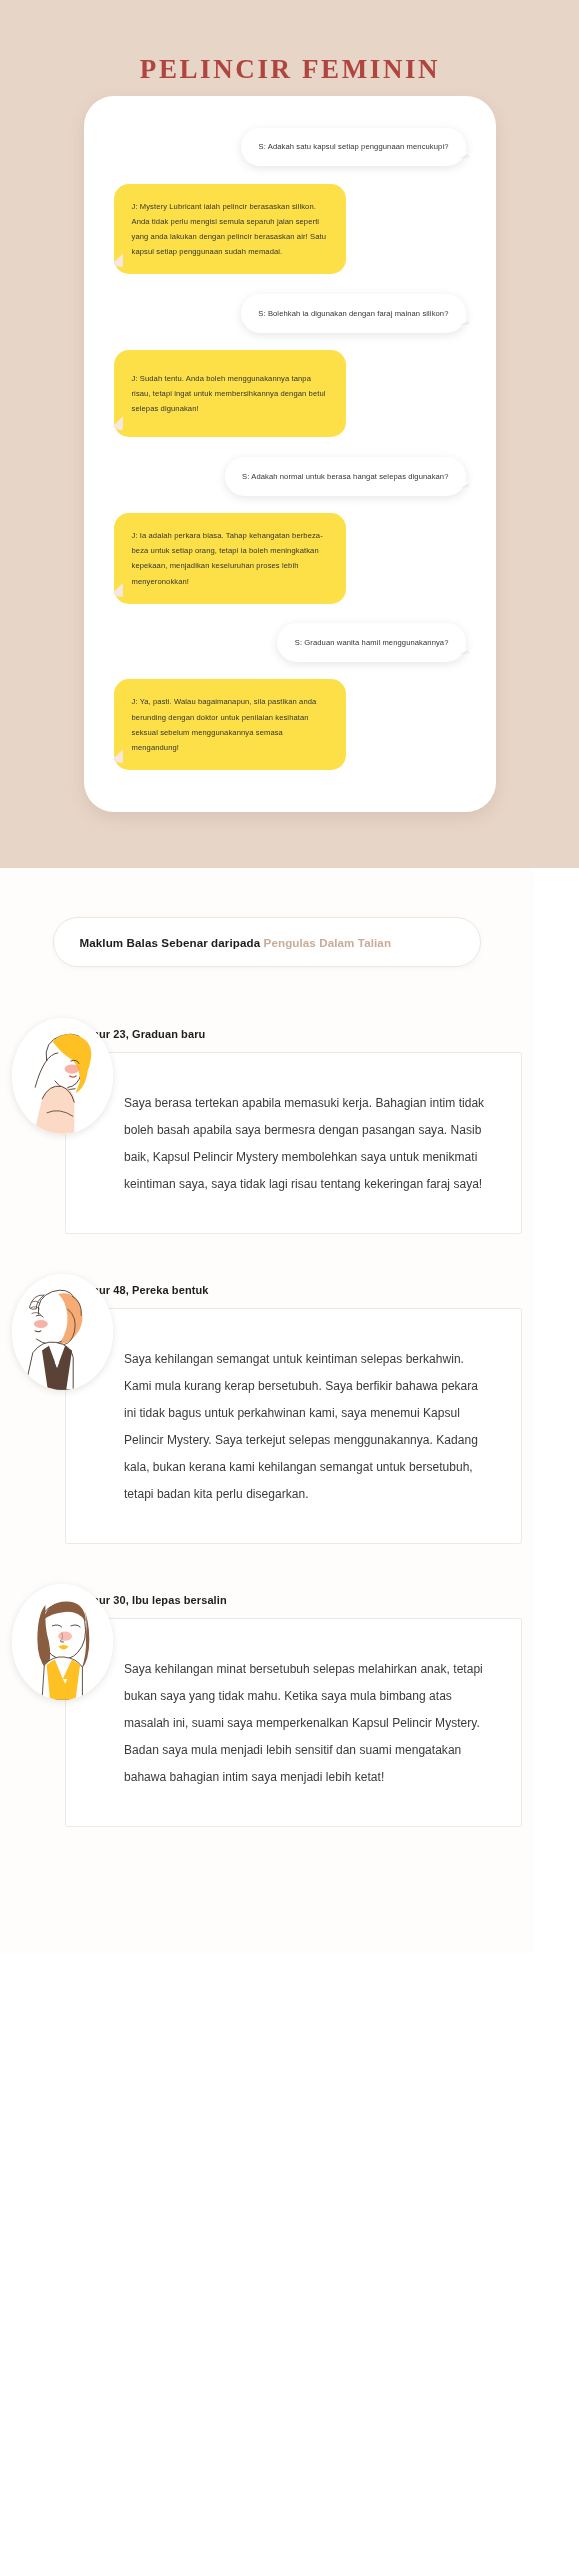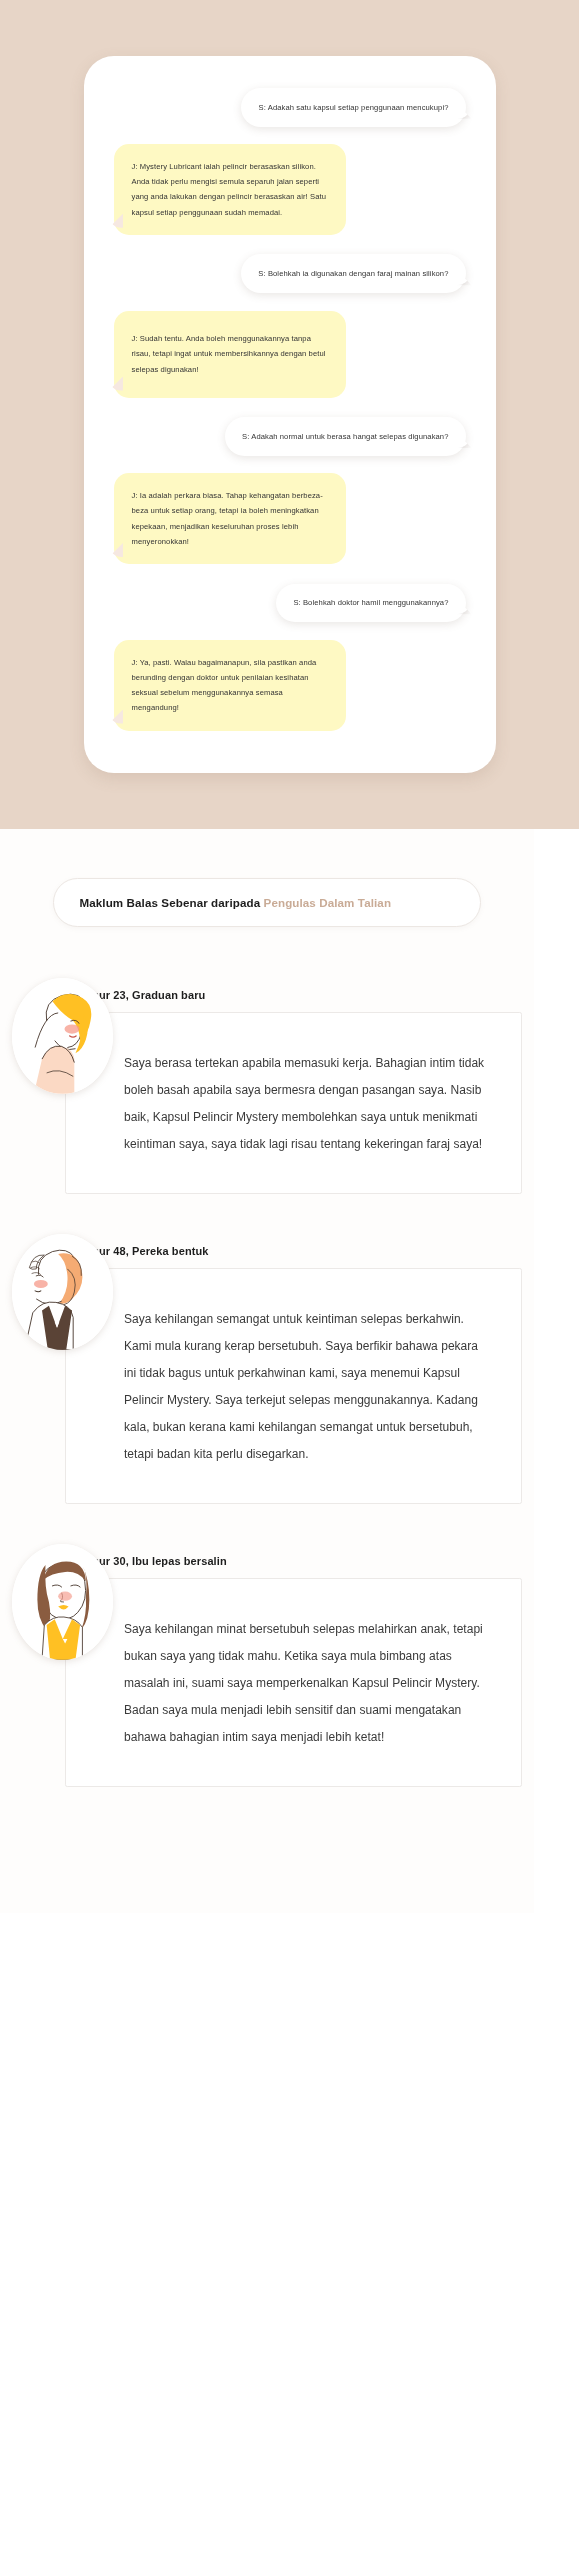--- a/index.html
+++ b/index.html
@@ -78,21 +78,21 @@
     bottom: 8px;
     width: 15px;
     height: 15px;
     background: #ffffff;
     border-radius: 0 0 15px 0;
     clip-path: polygon(0 0, 100% 100%, 0 100%);
     box-shadow: 2.3px 2.3px 4.6px rgba(120,100,90,.10);
   }
 
   .bubble.a {
-    background: #fef9c3;
+    background: #fde047;
     border-radius: 15px;
     max-width: 232px;
     margin-left: 4.6px;
     min-height: 87px;
     display: flex;
     align-items: center;
   }
   .bubble.a::after {
     content: "";
     position: absolute;
@@ -177,20 +177,21 @@
     box-shadow: 0 1.7px 7px rgba(150,130,120,.22);
     overflow: hidden;
   }
   .avatar svg { display: block; width: 100%; height: 100%; }
 </style>
 </head>
 <body>
 
 <section class="hero-section">
 
+  <h1 class="hero-title">PELINCIR FEMININ</h1>
 
   <div class="chat-panel">
 
     <div class="bubble-row q">
       <div class="bubble q">S: Adakah satu kapsul setiap penggunaan mencukupi?</div>
     </div>
 
     <div class="bubble-row a">
       <div class="bubble a">J: Mystery Lubricant ialah pelincir berasaskan silikon. Anda tidak perlu mengisi semula separuh jalan seperti yang anda lakukan dengan pelincir berasaskan air! Satu kapsul setiap penggunaan sudah memadai.</div>
     </div>
@@ -205,21 +206,21 @@
 
     <div class="bubble-row q">
       <div class="bubble q">S: Adakah normal untuk berasa hangat selepas digunakan?</div>
     </div>
 
     <div class="bubble-row a">
       <div class="bubble a">J: Ia adalah perkara biasa. Tahap kehangatan berbeza-beza untuk setiap orang, tetapi ia boleh meningkatkan kepekaan, menjadikan keseluruhan proses lebih menyeronokkan!</div>
     </div>
 
     <div class="bubble-row q">
-      <div class="bubble q">S: Bolehkah doktor hamil menggunakannya?</div>
+      <div class="bubble q">S: Graduan wanita hamil menggunakannya?</div>
     </div>
 
     <div class="bubble-row a" style="margin-bottom:0;">
       <div class="bubble a">J: Ya, pasti. Walau bagaimanapun, sila pastikan anda berunding dengan doktor untuk penilaian kesihatan seksual sebelum menggunakannya semasa mengandung!</div>
     </div>
 
   </div>
 </section>
 
 <section class="reviews-section">

